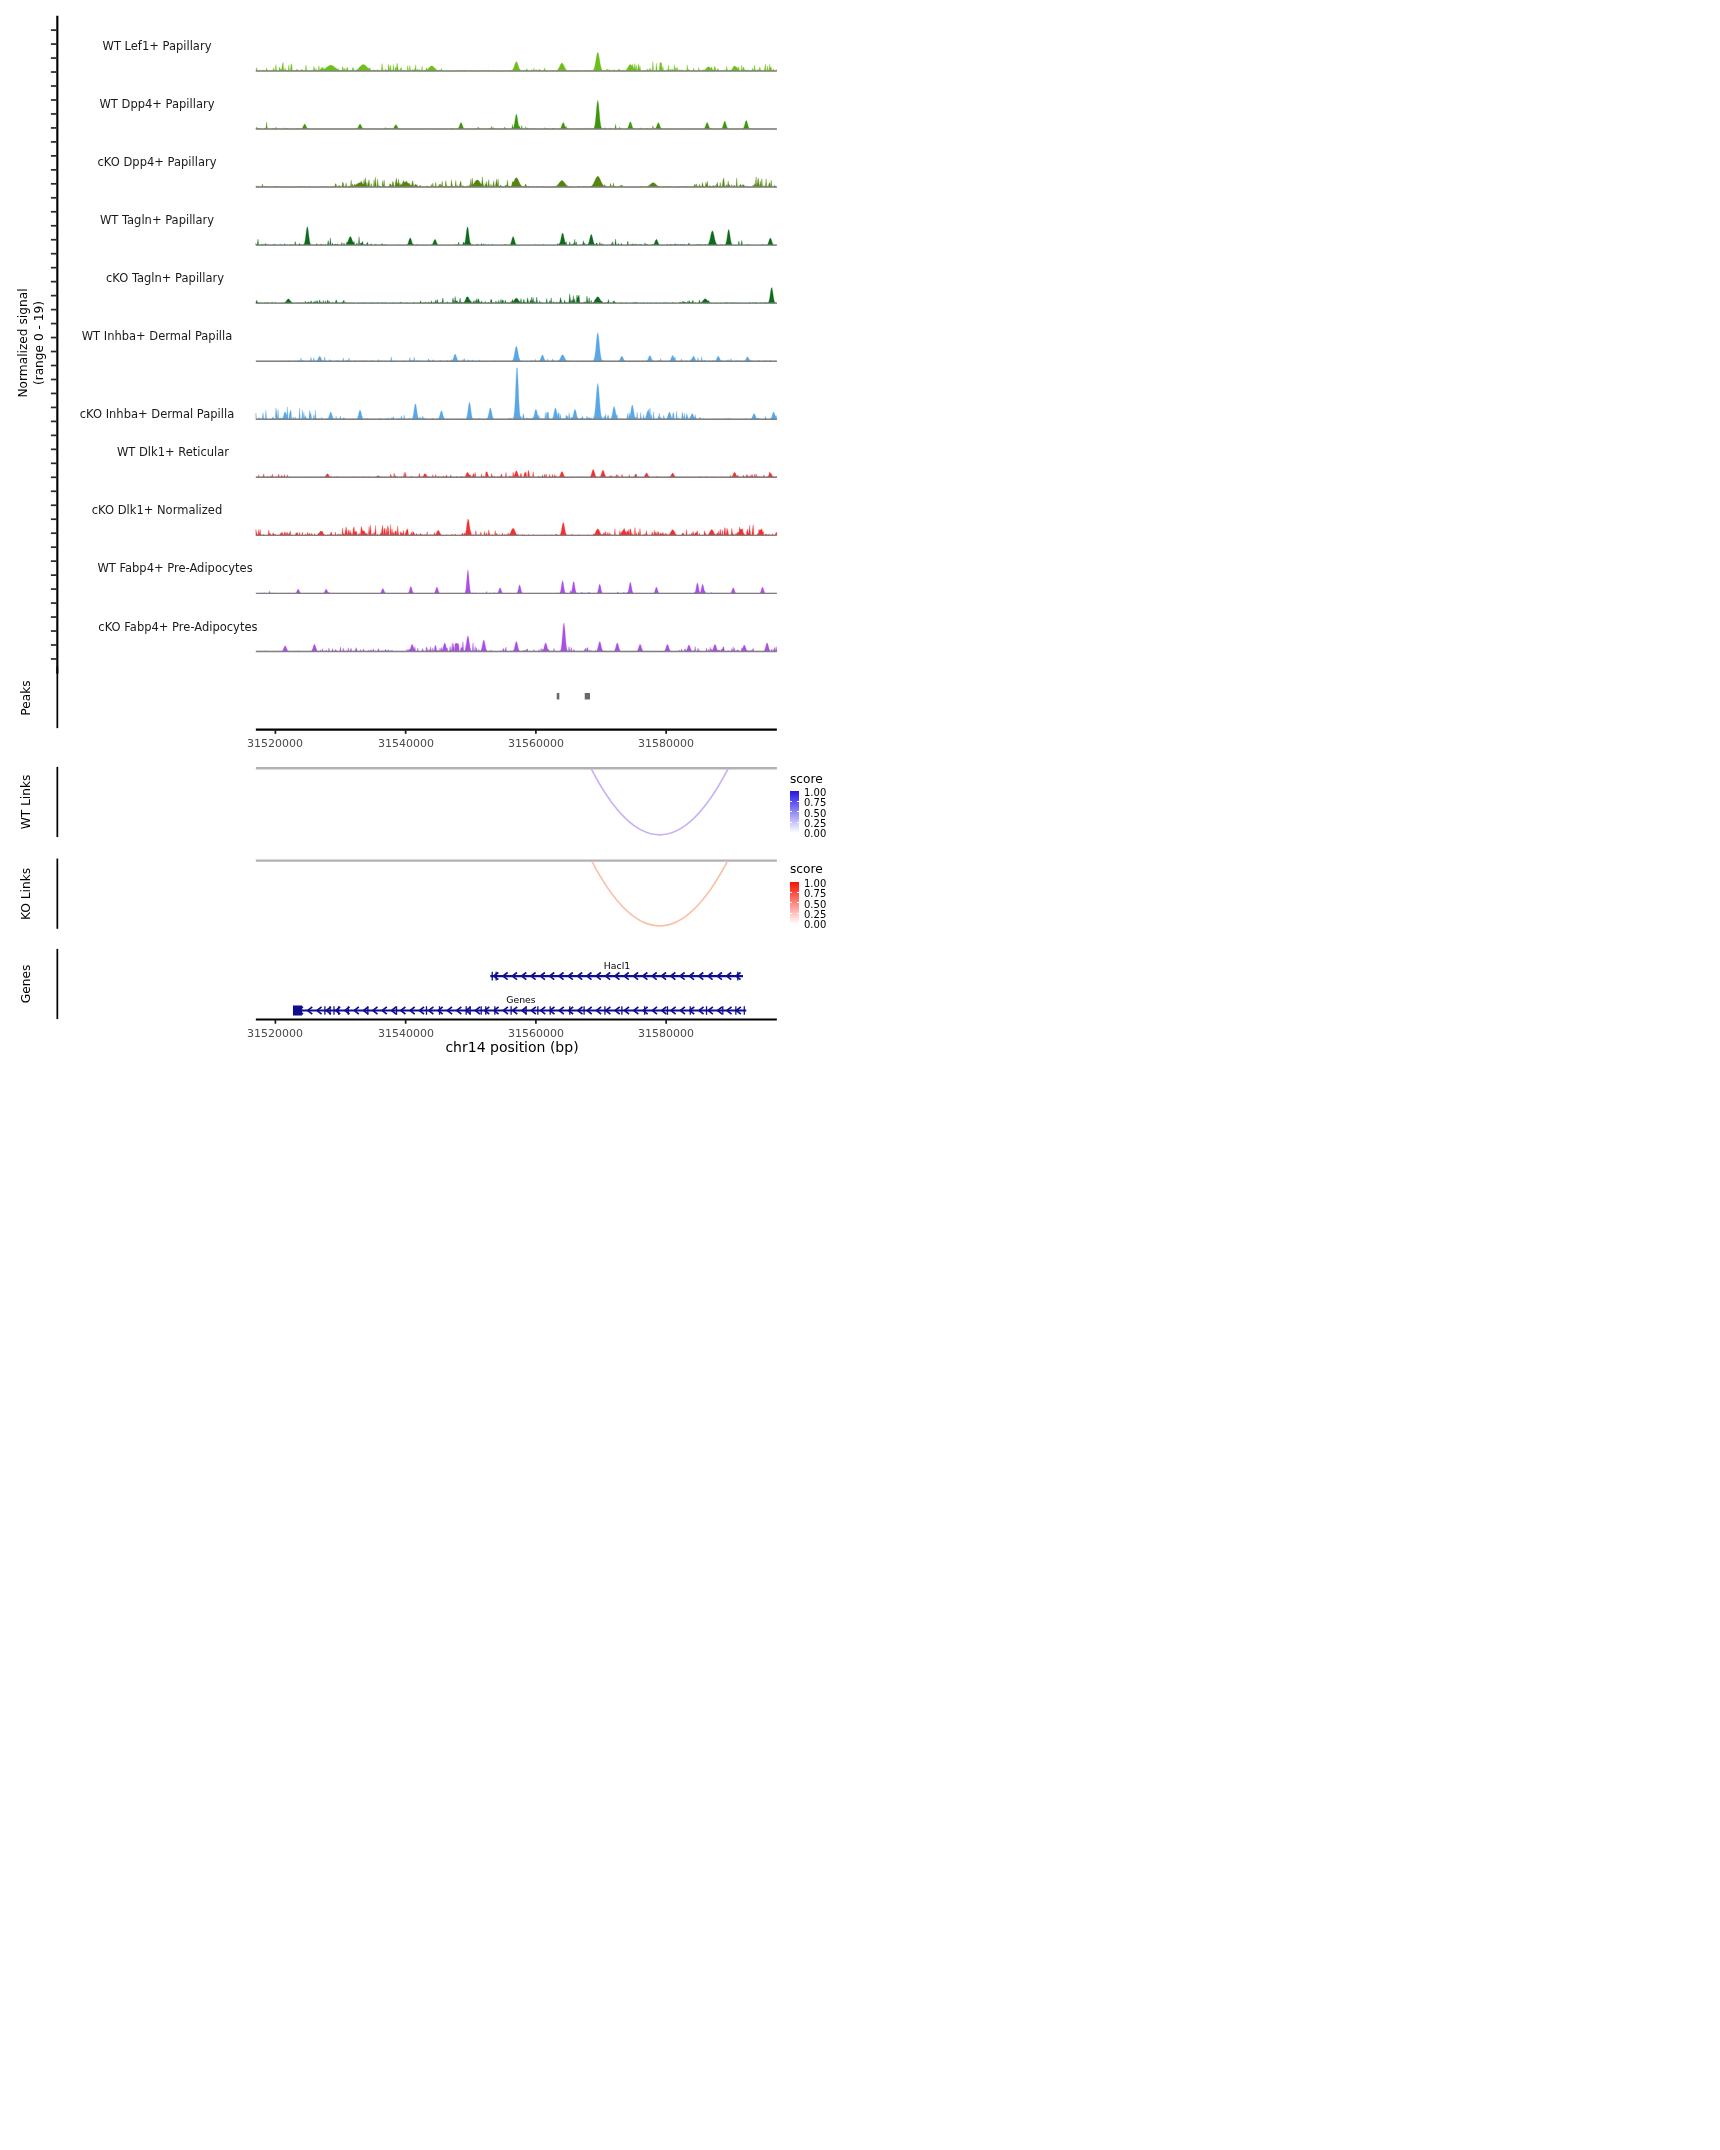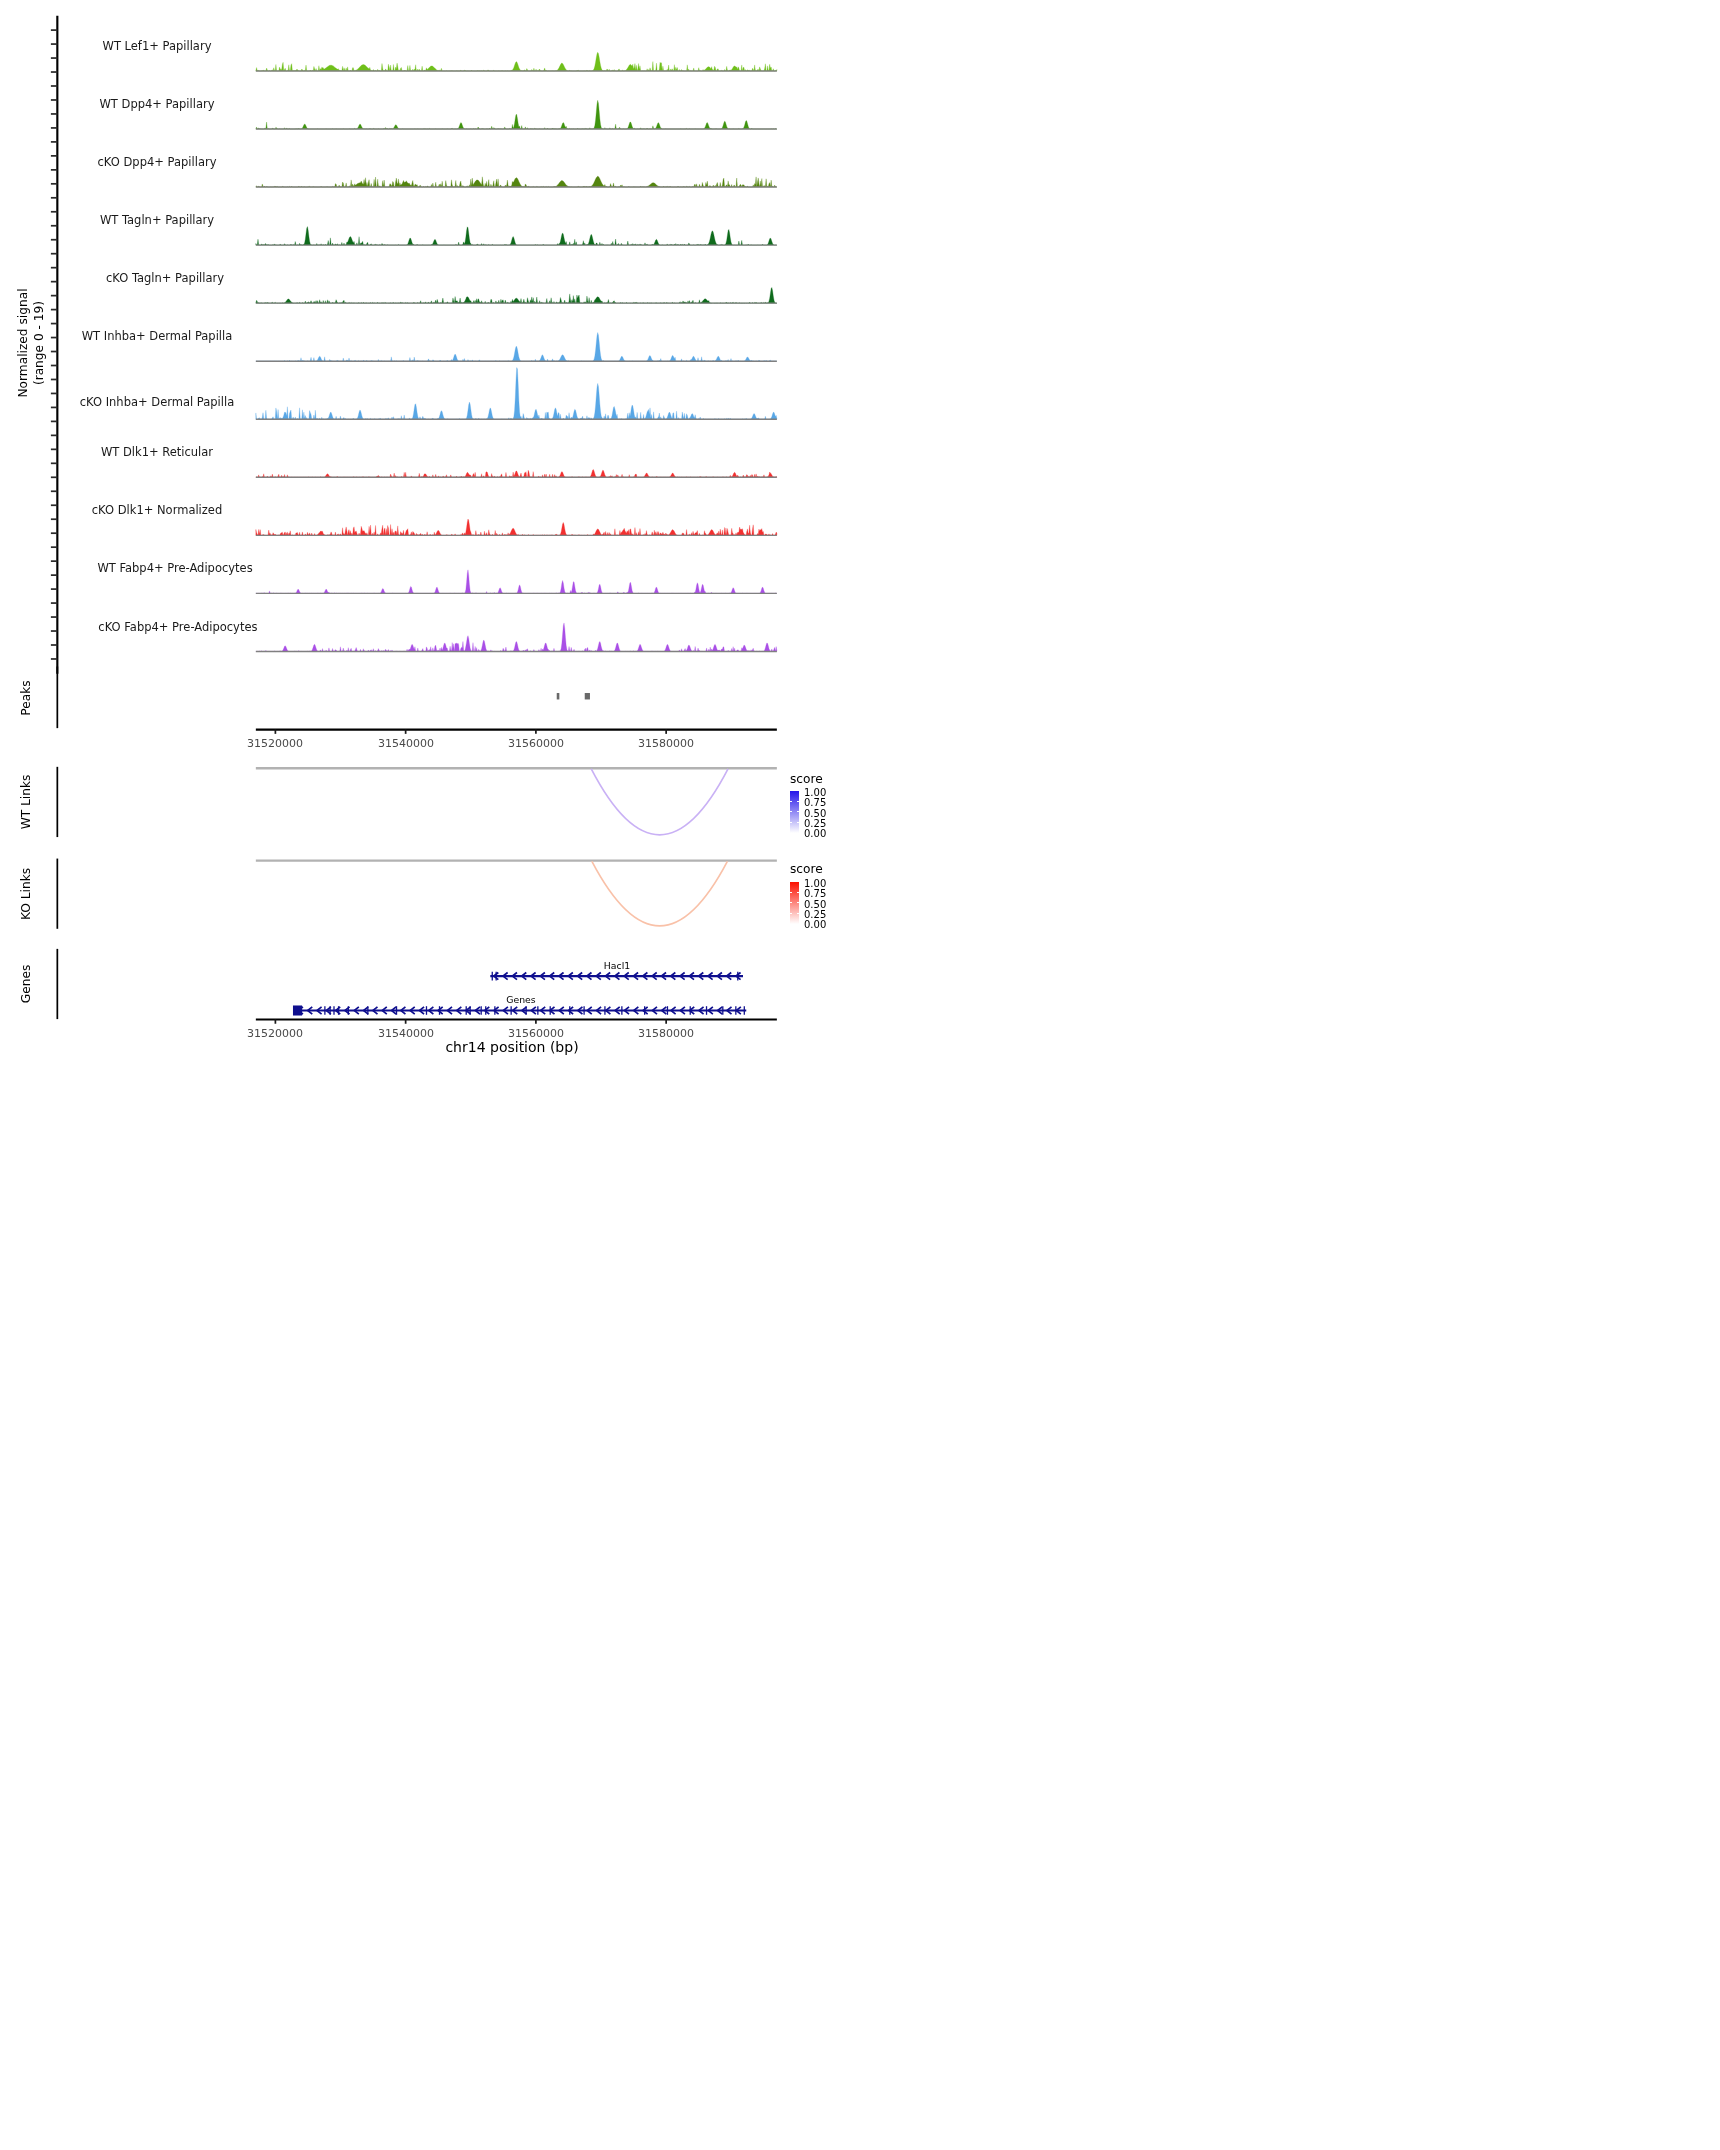--- a/index.html
+++ b/index.html
@@ -198,22 +198,22 @@
 
   <div class="axis-title" style="left:512px;top:1039px;">chr14 position (bp)</div>
 
   <div id="html-labels">
       <div class="track-label" style="left:157px;top:46px;">WT Lef1+ Papillary</div>
       <div class="track-label" style="left:157px;top:104px;">WT Dpp4+ Papillary</div>
       <div class="track-label" style="left:157px;top:162px;">cKO Dpp4+ Papillary</div>
       <div class="track-label" style="left:157px;top:220px;">WT Tagln+ Papillary</div>
       <div class="track-label" style="left:165px;top:278px;">cKO Tagln+ Papillary</div>
       <div class="track-label" style="left:157px;top:336px;">WT Inhba+ Dermal Papilla</div>
-      <div class="track-label" style="left:157px;top:402px;text-align:center;">cKO Inhba+ Dermal Papilla</div>
-      <div class="track-label" style="left:157px;top:452px;">WT Dlk1+ Reticular</div>
+      <div class="track-label" style="left:157px;top:414px;text-align:center;">cKO Inhba+ Dermal Papilla</div>
+      <div class="track-label" style="left:173px;top:452px;">WT Dlk1+ Reticular</div>
       <div class="track-label" style="left:157px;top:510px;">cKO Dlk1+ Normalized</div>
       <div class="track-label" style="left:157px;top:568px;padding-left:36px;">WT Fabp4+ Pre-Adipocytes</div>
       <div class="track-label" style="left:157px;top:627px;text-align:right;">cKO Fabp4+ Pre-Adipocytes</div>
       <div class="tick-label" style="left:275px;top:737px;">31520000</div>
       <div class="tick-label" style="left:406px;top:737px;">31540000</div>
       <div class="tick-label" style="left:536px;top:737px;">31560000</div>
       <div class="tick-label" style="left:666px;top:737px;">31580000</div>
       <div class="gene-label" style="left:617px;top:971px;">Hacl1</div>
       <div class="gene-label" style="left:521px;top:1005px;">Genes</div>
       <div class="tick-label" style="left:275px;top:1027px;">31520000</div>

